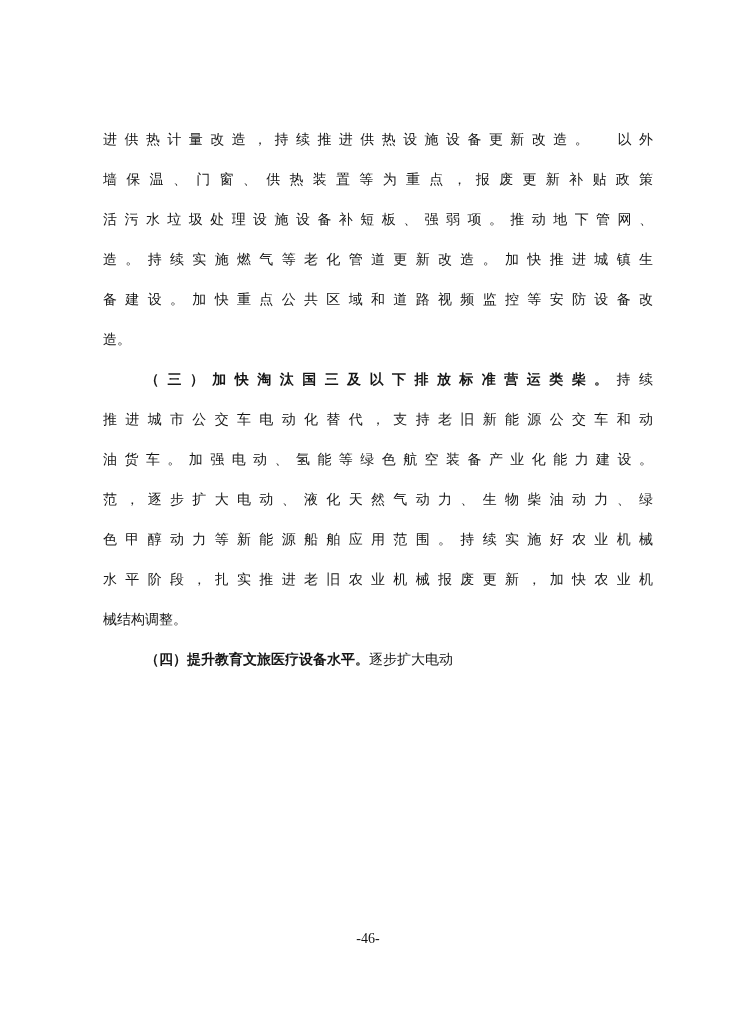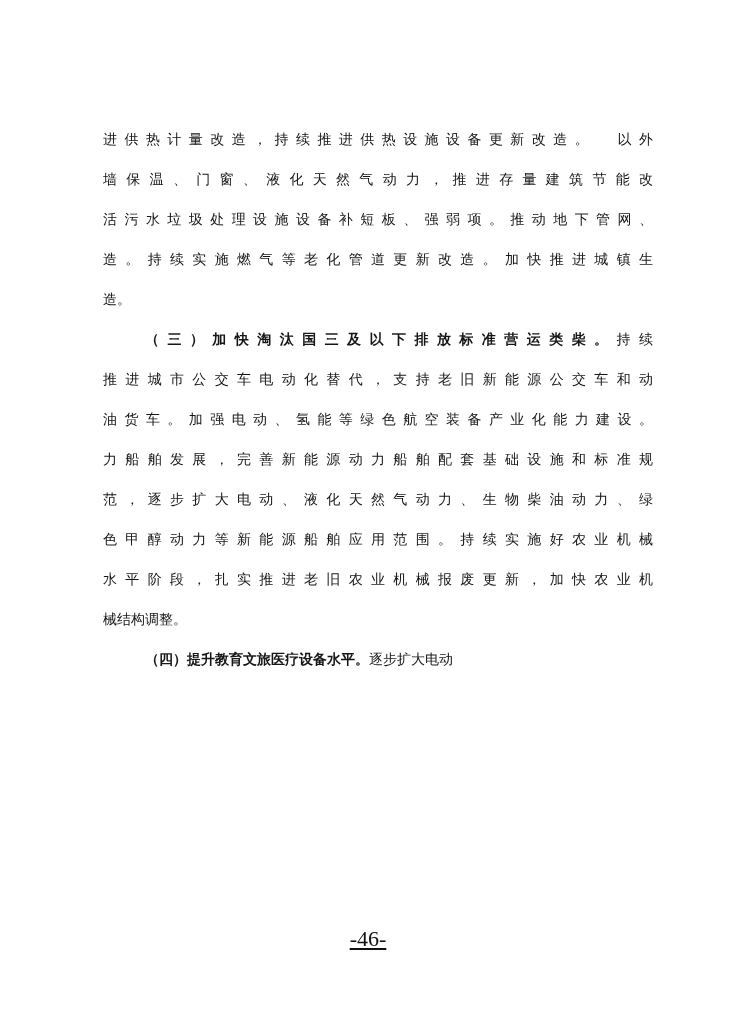--- a/index.html
+++ b/index.html
@@ -40,40 +40,39 @@
   }
   .seg.bold {
     font-weight: 700;
   }
   .footer {
     position: absolute;
     left: 0;
     top: 926px;
     width: 736px;
     text-align: center;
-    font-size: 22px;
+    font-size: 14px;
     line-height: 26px;
     color: #111111;
-    text-decoration: underline;
   }
 </style>
 </head>
 <body>
 
 <div class="page">
   <div class="text-block" id="text-block">
       <div class="line"><span class="seg">进供热计量改造，持续推进供热设施设备更新改造。　以外</span></div>
-      <div class="line"><span class="seg">墙保温、门窗、液化天然气动力，推进存量建筑节能改</span></div>
+      <div class="line"><span class="seg">墙保温、门窗、供热装置等为重点，报废更新补贴政策</span></div>
       <div class="line"><span class="seg">活污水垃圾处理设施设备补短板、强弱项。推动地下管网、</span></div>
       <div class="line"><span class="seg">造。持续实施燃气等老化管道更新改造。加快推进城镇生</span></div>
+      <div class="line"><span class="seg">备建设。加快重点公共区域和道路视频监控等安防设备改</span></div>
       <div class="line last"><span class="seg">造。</span></div>
       <div class="line indent"><span class="seg bold">（三）加快淘汰国三及以下排放标准营运类柴。</span><span class="seg">持续</span></div>
       <div class="line"><span class="seg">推进城市公交车电动化替代，支持老旧新能源公交车和动</span></div>
       <div class="line"><span class="seg">油货车。加强电动、氢能等绿色航空装备产业化能力建设。</span></div>
-      <div class="line"><span class="seg">力船舶发展，完善新能源动力船舶配套基础设施和标准规</span></div>
       <div class="line"><span class="seg">范，逐步扩大电动、液化天然气动力、生物柴油动力、绿</span></div>
       <div class="line"><span class="seg">色甲醇动力等新能源船舶应用范围。持续实施好农业机械</span></div>
       <div class="line"><span class="seg">水平阶段，扎实推进老旧农业机械报废更新，加快农业机</span></div>
       <div class="line last"><span class="seg">械结构调整。</span></div>
       <div class="line indent last"><span class="seg bold">（四）提升教育文旅医疗设备水平。</span><span class="seg">逐步扩大电动</span></div>
     </div>
   <div class="footer">
     <span>-46-</span>
   </div>
 </div>

